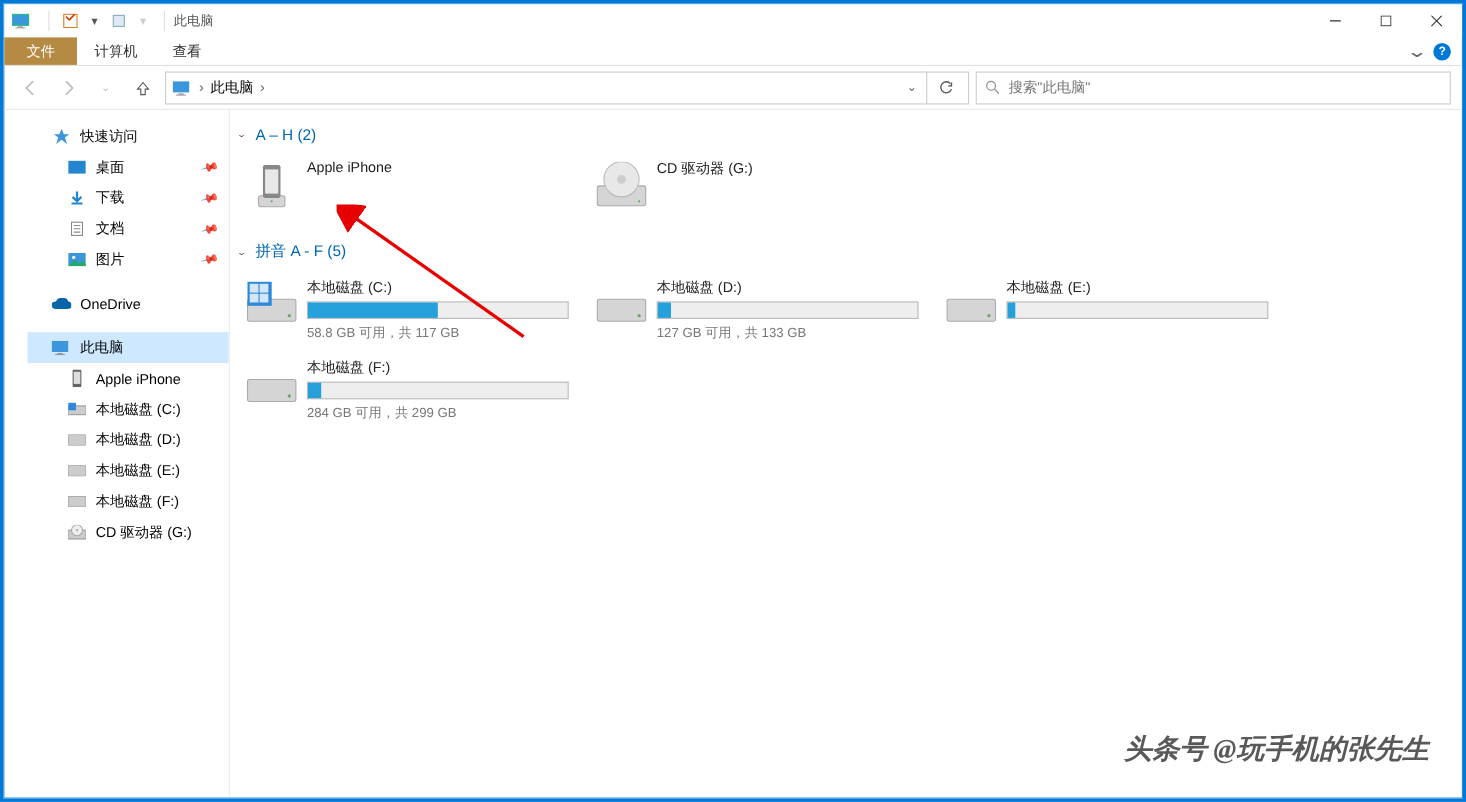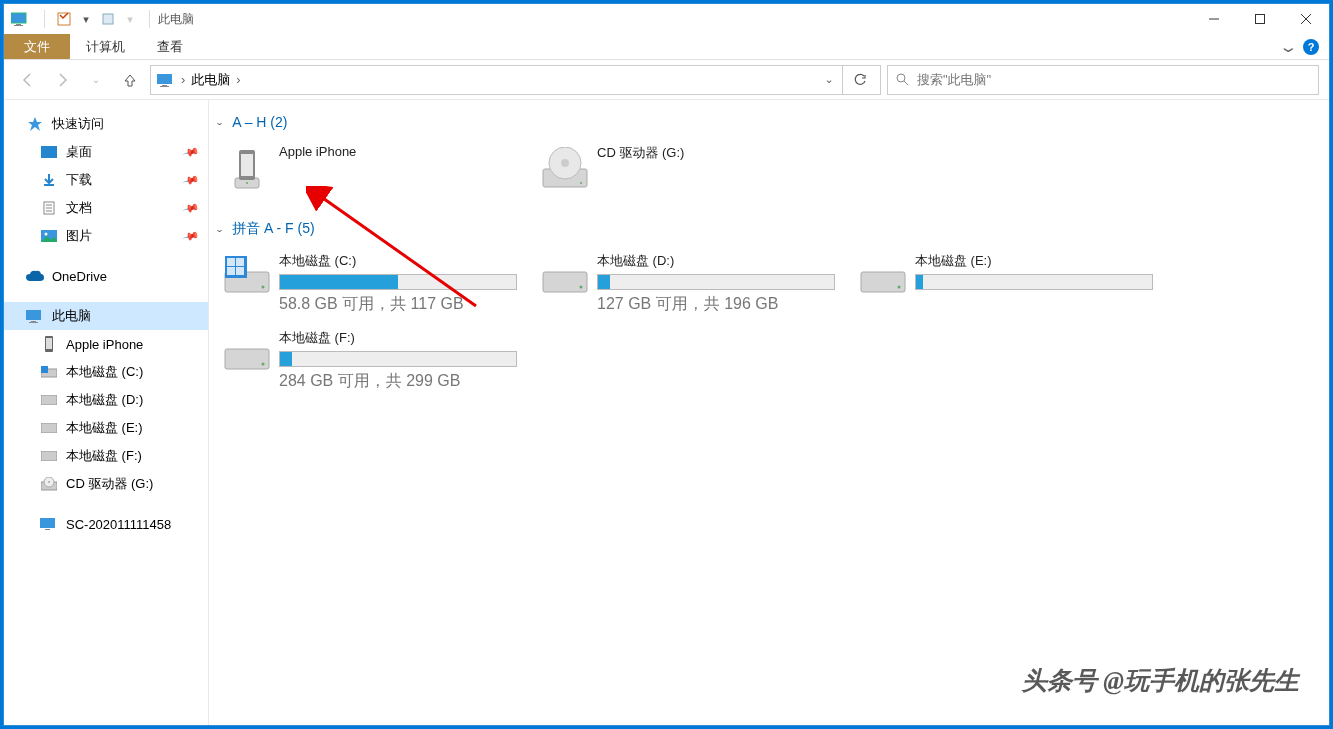--- a/index.html
+++ b/index.html
@@ -35,39 +35,39 @@
     .refresh { width: 34px; height: 30px; border-left: 1px solid #ccc; display: flex; align-items: center; justify-content: center; color:#444;}
     .searchbox { width: 432px; height: 30px; border: 1px solid #ccc; display: flex; align-items: center; padding: 0 8px; }
     .searchbox input { border:none; outline:none; font-size:13px; color:#999; width:100%;}
     .search-icon { color: #666; margin-right: 8px; font-size:13px;}
 
     
     .body { flex: 1; display: flex; overflow: hidden; }
 
     
     .nav { width: 205px; border-right: 1px solid #eaeaea; padding: 10px 0; font-size: 13px; overflow:hidden;}
-    .navsec { margin-bottom: 12px; }
+    .navsec { margin-bottom: 12px; margin-left: 21px; }
     .navitem { display: flex; align-items: center; height: 28px; padding-left: 36px; position:relative;}
     .navitem.root { padding-left: 22px; }
     .navitem.selected { background: #cde8ff; }
     .navitem .ico { margin-right: 8px; display:flex; align-items:center; justify-content:center; width:18px;}
     .pin { margin-left: auto; margin-right: 10px; color: #888; font-size:11px; transform:rotate(30deg);}
     
     
     .content { flex: 1; padding: 10px 10px 0 6px; overflow: auto; }
     .grouphdr { display: flex; align-items: center; color: #0066b3; font-size: 14px; margin: 4px 0 10px; }
     .gchevron { color:#555; font-size:11px; margin-right:8px; transform:scaleY(0.7);}
     .itemsrow { display: flex; flex-wrap: wrap; margin-bottom: 18px; }
     .device { width: 318px; display: flex; align-items: flex-start; padding: 4px; margin-bottom:6px;}
     .devicon { width: 56px; height: 48px; display: flex; align-items: center; justify-content: center; margin-right: 4px; }
     .drv { flex: 1; }
     .drvname { font-size: 13px; color: #222; margin-bottom: 4px; }
     .drvbar { width: 238px; height: 16px; border: 1px solid #bbb; background: #eee; margin-bottom: 4px; position:relative;}
     .drvbarfill { height: 100%; background: #26a0da; }
-    .drvinfo { font-size: 16px; color: #777; }
+    .drvinfo { font-size: 12px; color: #777; }
 
     
     .statusbar { height: 26px; border-top: 1px solid #eaeaea; display: flex; align-items: center; padding: 0 12px; font-size: 12px; color: #0066b3; }
     .viewbtns { margin-left: auto; display: flex; gap:2px;}
     .viewbtn { width: 22px; height: 20px; border:1px solid #ccc; display:flex; align-items:center; justify-content:center; font-size:10px; color:#555;}
     .viewbtn.active{ background:#cde8ff; border-color:#8ac;}
 
     
     .arrow { position: absolute; pointer-events: none; z-index: 100; }
     
@@ -309,29 +309,20 @@
               <svg width="16" height="14" viewBox="0 0 16 14">
                 <rect x="0" y="5" width="16" height="8" fill="#ccc" stroke="#999"></rect>
                 <circle cx="8" cy="5" r="5" fill="#eee" stroke="#aaa"></circle>
                 <circle cx="8" cy="5" r="1" fill="#aaa"></circle>
               </svg>
             </span>
           <span>CD 驱动器 (G:)</span>
         </div>
       </div>
       <div class="navsec">
-        <div class="navitem">
-          <span class="ico">
-              <svg width="18" height="14" viewBox="0 0 18 14">
-                <rect x="0" y="1" width="15" height="10" fill="#3a96dd"></rect>
-                <rect x="5" y="12" width="5" height="1" fill="#888"></rect>
-              </svg>
-            </span>
-          <span style="white-space:nowrap;">SC-202011111458</span>
-        </div>
       </div>
     </div>
 
     <div class="content">
 
       <div class="grouphdr">
         <span class="gchevron">⌄</span>
         <span>A – H (2)</span>
       </div>
       <div class="itemsrow">
@@ -393,21 +384,21 @@
             <svg width="48" height="40" viewBox="0 0 48 40">
                 <rect x="2" y="16" width="44" height="20" rx="2" fill="#d5d5d5" stroke="#aaa"></rect>
                 <circle cx="40" cy="31" r="1.5" fill="#6a6"></circle>
               </svg>
           </div>
           <div class="drv">
             <div class="drvname">本地磁盘 (D:)</div>
             <div class="drvbar">
                 <div class="drvbarfill" style="width: 5%;"></div>
               </div>
-            <div class="drvinfo">127 GB 可用，共 196 GB</div>
+            <div class="drvinfo">127 GB 可用，共 133 GB</div>
           </div>
         </div>
         <div class="device">
           <div class="devicon">
             <svg width="48" height="40" viewBox="0 0 48 40">
                 <rect x="2" y="16" width="44" height="20" rx="2" fill="#d5d5d5" stroke="#aaa"></rect>
                 <circle cx="40" cy="31" r="1.5" fill="#6a6"></circle>
               </svg>
           </div>
           <div class="drv">

